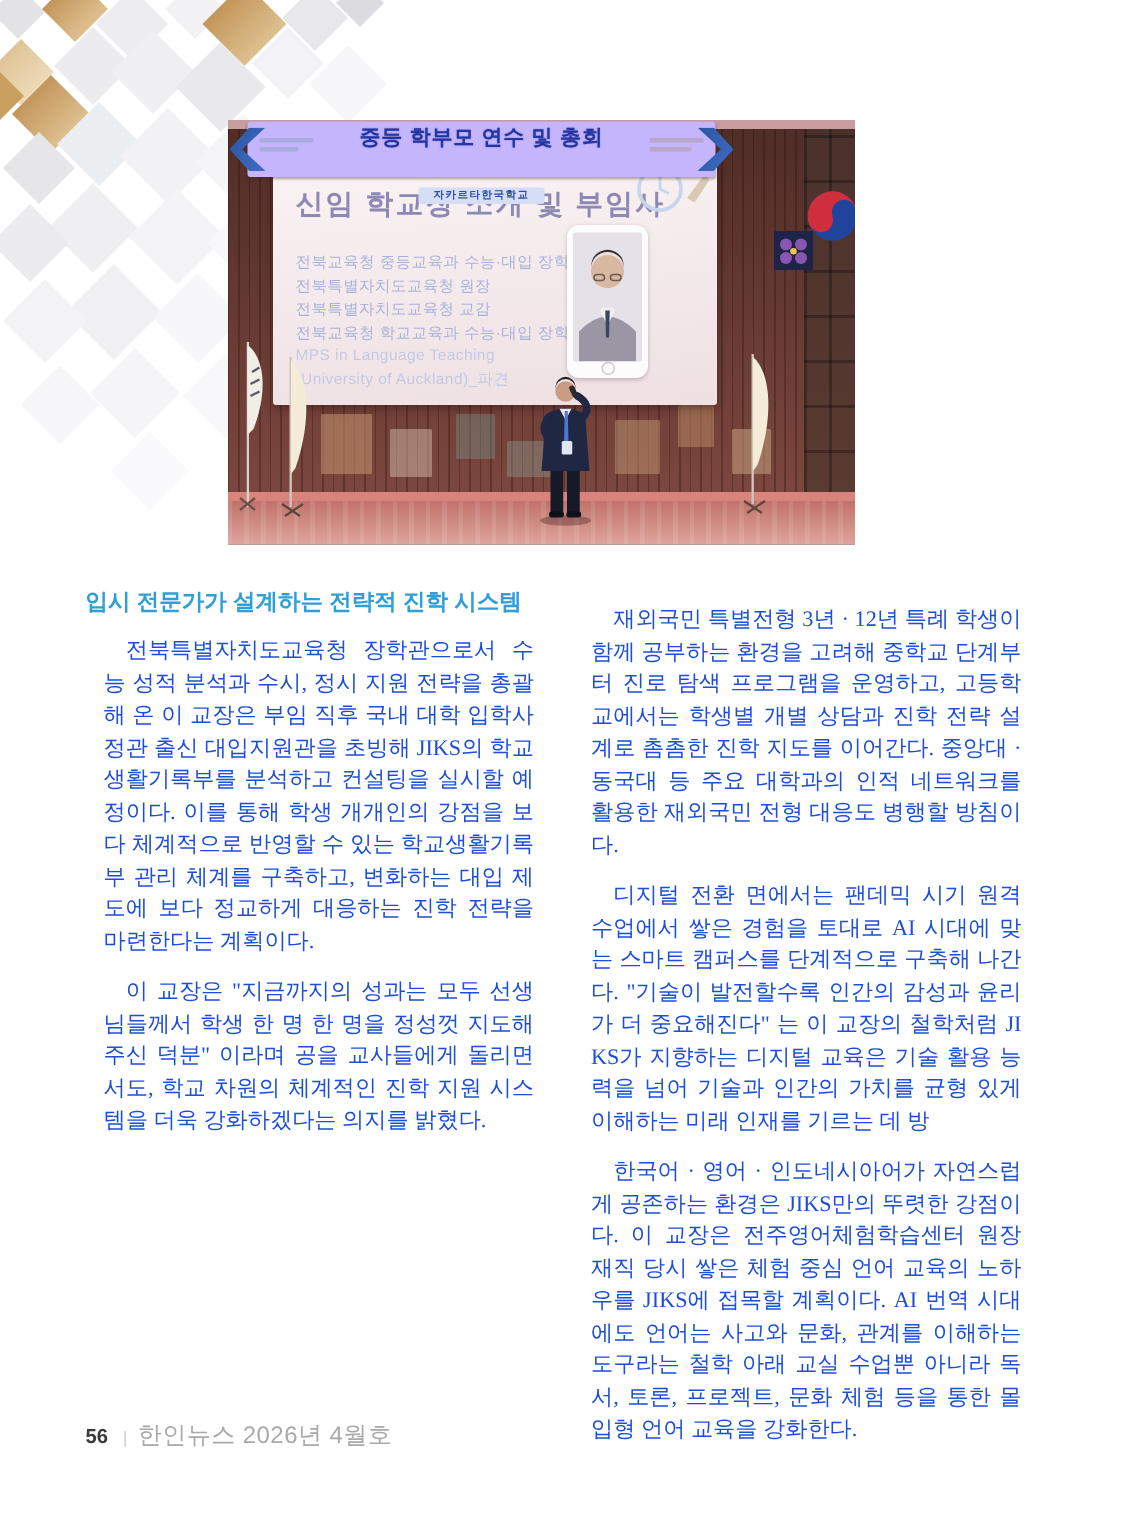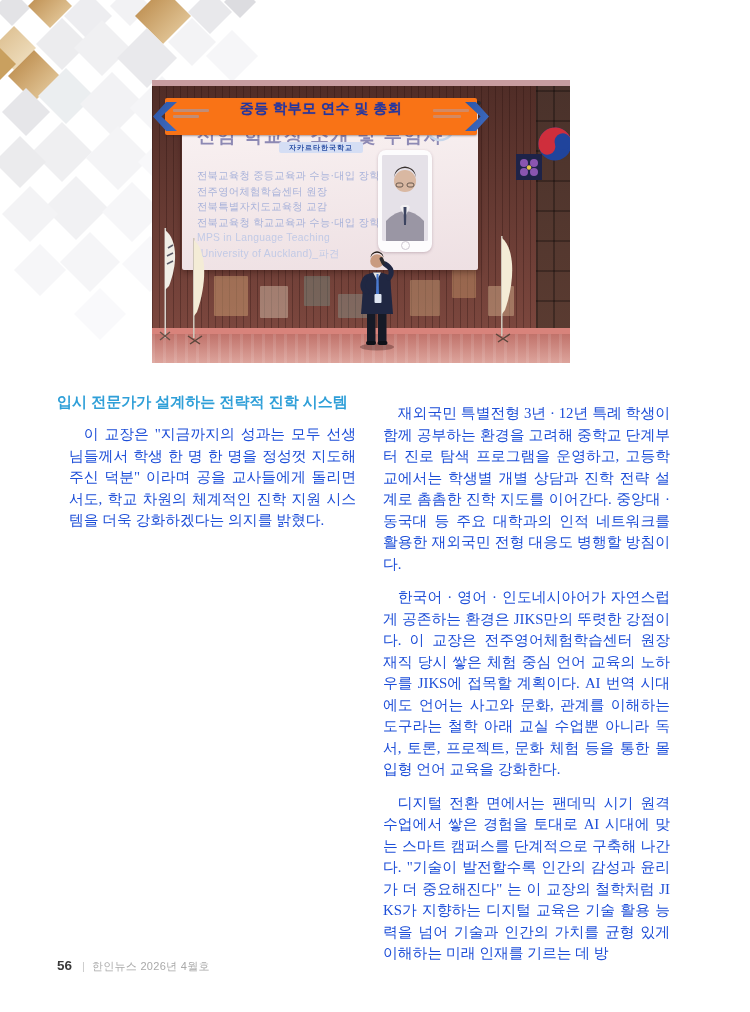--- a/index.html
+++ b/index.html
@@ -19,21 +19,21 @@
   .right-panel{position:absolute;right:0;top:6px;width:34px;height:246px;
     background-image:repeating-linear-gradient(0deg,rgba(0,0,0,.28) 0 2px,rgba(0,0,0,0) 2px 30px),
       repeating-linear-gradient(90deg,rgba(0,0,0,.28) 0 2px,rgba(0,0,0,0) 2px 17px),
       linear-gradient(#4a322b,#5a3b31);}
   .stage-edge{position:absolute;left:0;top:248px;width:418px;height:6px;background:#d8837b;}
   .floor{position:absolute;left:0;top:254px;width:418px;height:29px;
     background-image:repeating-linear-gradient(90deg,rgba(255,255,255,.10) 0 3px,rgba(0,0,0,0) 3px 11px),
       linear-gradient(#c0726a,#dda49c);}
   .photo-fg{position:absolute;left:0;top:0;width:418px;height:283px;z-index:4;}
   
-  .banner{position:absolute;left:13px;top:18px;width:312px;height:37px;background:#f97316;z-index:5;
+  .banner{position:absolute;left:13px;top:1px;width:312px;height:37px;background:#c4b5fd;z-index:5;
     border-radius:2px;box-shadow:0 1px 2px rgba(60,30,30,.4);}
   .banner-arrow{position:absolute;top:4px;width:24px;height:29px;background:linear-gradient(120deg,#2c55a5,#3f6cc2);}
   .banner-arrow.left{left:-12px;clip-path:polygon(100% 0,35% 50%,100% 100%,55% 100%,0 50%,55% 0);}
   .banner-arrow.right{right:-12px;clip-path:polygon(0 0,65% 50%,0 100%,45% 100%,100% 50%,45% 0);}
   .banner-center{position:absolute;left:40px;right:40px;top:2px;text-align:center;}
   .banner-title{font-weight:bold;font-size:14px;letter-spacing:.5px;color:#2335a0;
     text-shadow:0 0 1px rgba(35,53,160,.5);white-space:nowrap;}
   .banner-sub{display:inline-block;margin-top:1px;background:#d5def4;color:#2b4fa4;font-weight:bold;
     font-size:7px;line-height:9px;padding:1px 10px;border-radius:2px;letter-spacing:1px;}
   .banner-note{position:absolute;top:11px;width:36px;}
@@ -49,31 +49,31 @@
     color:#8d89b4;white-space:nowrap;}
   .slide-list{position:absolute;left:15px;top:62px;font-size:10.3px;line-height:15.6px;color:#a9b3da;
     letter-spacing:.3px;white-space:nowrap;}
   .slide-list .en{color:#c2cae6;}
   .phone{position:absolute;left:196px;top:44px;width:54px;height:102px;background:#fdfcfd;border-radius:8px;
     box-shadow:0 1px 3px rgba(120,90,110,.35);}
   .phone .pscreen{position:absolute;left:4px;top:5px;width:46px;height:86px;background:#e3dfe7;border-radius:2px;overflow:hidden;}
   .phone .home{position:absolute;left:23px;bottom:2px;width:7px;height:7px;border:1.3px solid #cfc8d2;border-radius:50%;}
   .doodle{position:absolute;right:4px;top:4px;width:56px;height:36px;}
   
-  .article{position:absolute;left:57px;top:391px;width:636px;z-index:1;display:flex;gap:3px;}
+  .article{position:absolute;left:57px;top:391px;width:636px;z-index:1;display:flex;gap:14px;}
   .col{width:311px;}
   .sec-heading{font-size:15px;font-weight:bold;color:#2f9fd8;line-height:21px;margin:0 0 5px 0;text-align:justify;}
   .col p{margin:12px;font-family:"Liberation Serif","DejaVu Serif",serif;font-size:14.8px;line-height:21.5px;
     color:#1d4ed8;text-align:justify;text-indent:1em;word-break:break-all;}
   .rc-heading{margin-top:14px;}
   
   .footer{position:absolute;left:57px;top:947px;z-index:1;display:flex;align-items:baseline;}
-  .page-num{font-size:13.5px;font-weight:bold;color:#3a3a3a;margin-top:11px;}
+  .page-num{font-size:13.5px;font-weight:bold;color:#3a3a3a;}
   .foot-sep{font-size:11px;color:#c8c8c8;margin:0 7px 0 10px;}
-  .foot-issue{font-size:11px;color:#a9a9a9;letter-spacing:.3px;text-align:center;}
+  .foot-issue{font-size:16px;color:#a9a9a9;letter-spacing:.3px;text-align:center;}
 </style>
 </head>
 <body>
 
 <svg class="deco" viewBox="0 0 470 350">
   <defs>
     <linearGradient id="gold" x1="0" y1="0" x2="1" y2="1">
       <stop offset="0" stop-color="#b5813f"></stop>
         <stop offset="1" stop-color="#ecd5ab"></stop>
     </linearGradient>
@@ -129,21 +129,21 @@
   <div class="wall-sq" style="left:300px;top:190px;width:24px;height:28px;background:rgba(190,140,100,.5);"></div>
   <div class="wall-sq" style="left:336px;top:206px;width:26px;height:30px;background:rgba(205,170,135,.5);"></div>
   <div class="right-panel"></div>
   <div class="stage-edge"></div>
   <div class="floor"></div>
 
   <div class="screen">
     <div class="slide-title">신임 학교장 소개 및 부임사</div>
     <div class="slide-list">
       <div>전북교육청 중등교육과 수능·대입 장학관</div>
-      <div>전주영어체험학습센터 원장</div>
+      <div>전북특별자치도교육청 원장</div>
       <div>전북특별자치도교육청 교감</div>
       <div>전북교육청 학교교육과 수능·대입 장학사</div>
       <div class="en">MPS in Language Teaching</div>
       <div class="en">(University of Auckland)_파견</div>
     </div>
     <svg class="doodle" viewBox="0 0 56 36">
       <circle cx="22" cy="16" r="14" fill="none" stroke="#c7d6ea" stroke-width="2.5"></circle>
       <path d="M22 8 L22 16 L28 19" fill="none" stroke="#c7d6ea" stroke-width="2"></path>
       <path d="M40 22 L52 6 L55 10 L45 25 Z" fill="#d9c9b2"></path>
     </svg>
@@ -227,26 +227,27 @@
       <rect x="226" y="234" width="8.5" height="29" fill="#161a26"></rect>
       <rect x="214" y="261" width="10" height="4" rx="2" fill="#0e1118"></rect>
       <rect x="225.5" y="261" width="10" height="4" rx="2" fill="#0e1118"></rect>
     </g>
   </svg>
 </div>
 
 <div class="article">
   <div class="col">
     <h2 class="sec-heading">입시 전문가가 설계하는 전략적 진학 시스템</h2>
+    <p>전북특별자치도교육청 장학관으로서 수능 성적 분석과 수시, 정시 지원 전략을 총괄해 온 이 교장은 부임 직후 국내 대학 입학사정관 출신 대입지원관을 초빙해 JIKS의 학교생활기록부를 분석하고 컨설팅을 실시할 예정이다. 이를 통해 학생 개개인의 강점을 보다 체계적으로 반영할 수 있는 학교생활기록부 관리 체계를 구축하고, 변화하는 대입 제도에 보다 정교하게 대응하는 진학 전략을 마련한다는 계획이다.</p>
     <p>이 교장은 "지금까지의 성과는 모두 선생님들께서 학생 한 명 한 명을 정성껏 지도해 주신 덕분" 이라며 공을 교사들에게 돌리면서도, 학교 차원의 체계적인 진학 지원 시스템을 더욱 강화하겠다는 의지를 밝혔다.</p>
   </div>
   <div class="col">
     <p>재외국민 특별전형 3년 · 12년 특례 학생이 함께 공부하는 환경을 고려해 중학교 단계부터 진로 탐색 프로그램을 운영하고, 고등학교에서는 학생별 개별 상담과 진학 전략 설계로 촘촘한 진학 지도를 이어간다. 중앙대 · 동국대 등 주요 대학과의 인적 네트워크를 활용한 재외국민 전형 대응도 병행할 방침이다.</p>
+    <p>디지털 전환 면에서는 팬데믹 시기 원격 수업에서 쌓은 경험을 토대로 AI 시대에 맞는 스마트 캠퍼스를 단계적으로 구축해 나간다. "기술이 발전할수록 인간의 감성과 윤리가 더 중요해진다" 는 이 교장의 철학처럼 JIKS가 지향하는 디지털 교육은 기술 활용 능력을 넘어 기술과 인간의 가치를 균형 있게 이해하는 미래 인재를 기르는 데 방</p>
     <p>한국어 · 영어 · 인도네시아어가 자연스럽게 공존하는 환경은 JIKS만의 뚜렷한 강점이다. 이 교장은 전주영어체험학습센터 원장 재직 당시 쌓은 체험 중심 언어 교육의 노하우를 JIKS에 접목할 계획이다. AI 번역 시대에도 언어는 사고와 문화, 관계를 이해하는 도구라는 철학 아래 교실 수업뿐 아니라 독서, 토론, 프로젝트, 문화 체험 등을 통한 몰입형 언어 교육을 강화한다.</p>
-    <p>디지털 전환 면에서는 팬데믹 시기 원격 수업에서 쌓은 경험을 토대로 AI 시대에 맞는 스마트 캠퍼스를 단계적으로 구축해 나간다. "기술이 발전할수록 인간의 감성과 윤리가 더 중요해진다" 는 이 교장의 철학처럼 JIKS가 지향하는 디지털 교육은 기술 활용 능력을 넘어 기술과 인간의 가치를 균형 있게 이해하는 미래 인재를 기르는 데 방</p>
   </div>
 </div>
 
 <div class="footer">
   <span class="page-num">56</span>
   <span class="foot-sep">|</span>
   <span class="foot-issue">한인뉴스 2026년 4월호</span>
 </div>
 
 </body></html>

